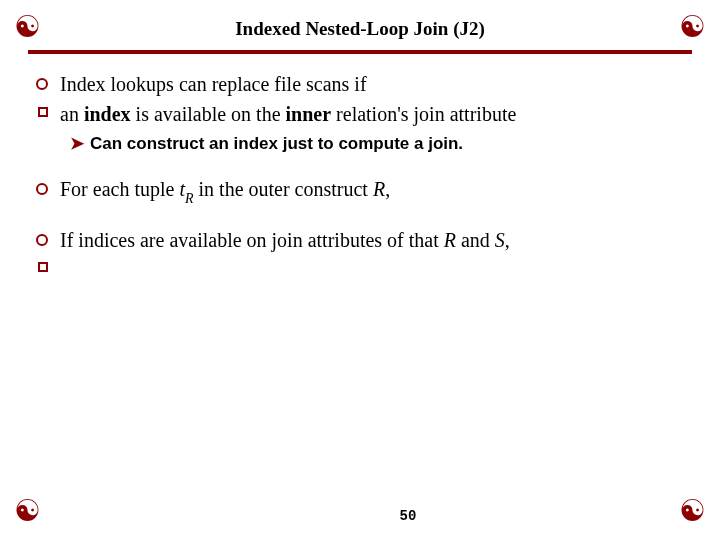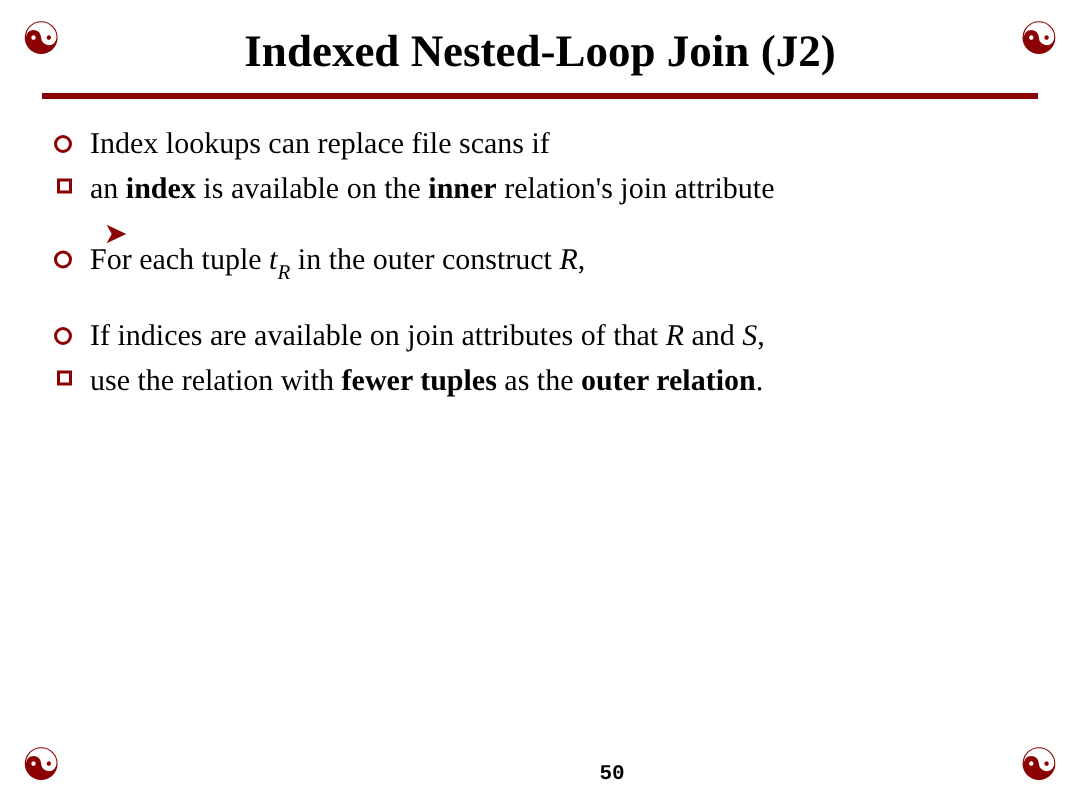--- a/index.html
+++ b/index.html
@@ -26,21 +26,21 @@
     line-height: 1;
     color: #8b0000;
     user-select: none;
   }
   .yy-tl { top: 12px; left: 14px; }
   .yy-tr { top: 12px; right: 14px; }
   .yy-bl { bottom: 14px; left: 14px; }
   .yy-br { bottom: 14px; right: 14px; }
   .title {
     text-align: center;
-    font-size: 30px;
+    font-size: 19px;
     font-weight: bold;
     padding-top: 18px;
     padding-bottom: 10px;
   }
   .rule {
     margin: 0 28px 18px 28px;
     border: none;
     border-top: 4px solid #8b0000;
   }
   .content {
@@ -132,40 +132,38 @@
     <div class="l1">
       <span class="l1-bullet"></span>
       <span>Index lookups can replace file scans if</span>
       <div class="l2">
         <span class="l2-bullet"></span>
         <span>
           <span>an </span><span class="b">index</span><span> is available on the </span><span class="b">inner</span><span> relation's join attribute</span>
         </span>
         <div class="l3">
           <span class="l3-arrow">➤</span>
+          <span>Can construct an index just to compute a join.</span>
         </div>
       </div>
     </div>
 
     <div class="l1">
       <span class="l1-bullet"></span>
       <span>
         <span>For each tuple </span><span class="i">t</span><span class="sub">R</span><span> in the outer construct </span><span class="i">R</span><span>,</span>
       </span>
     </div>
 
     <div class="l1">
       <span class="l1-bullet"></span>
       <span>
         <span>If indices are available on join attributes of that </span><span class="i">R</span><span> and </span><span class="i">S</span><span>,</span>
       </span>
       <div class="l2">
         <span class="l2-bullet"></span>
-        <span>
-          <span>use the relation with </span><span class="b">fewer tuples</span><span> as the </span><span class="b">outer relation</span><span>.</span>
-        </span>
       </div>
     </div>
 
   </div>
 
   <div class="pagenum">50</div>
 </div>
 
 </body></html>

